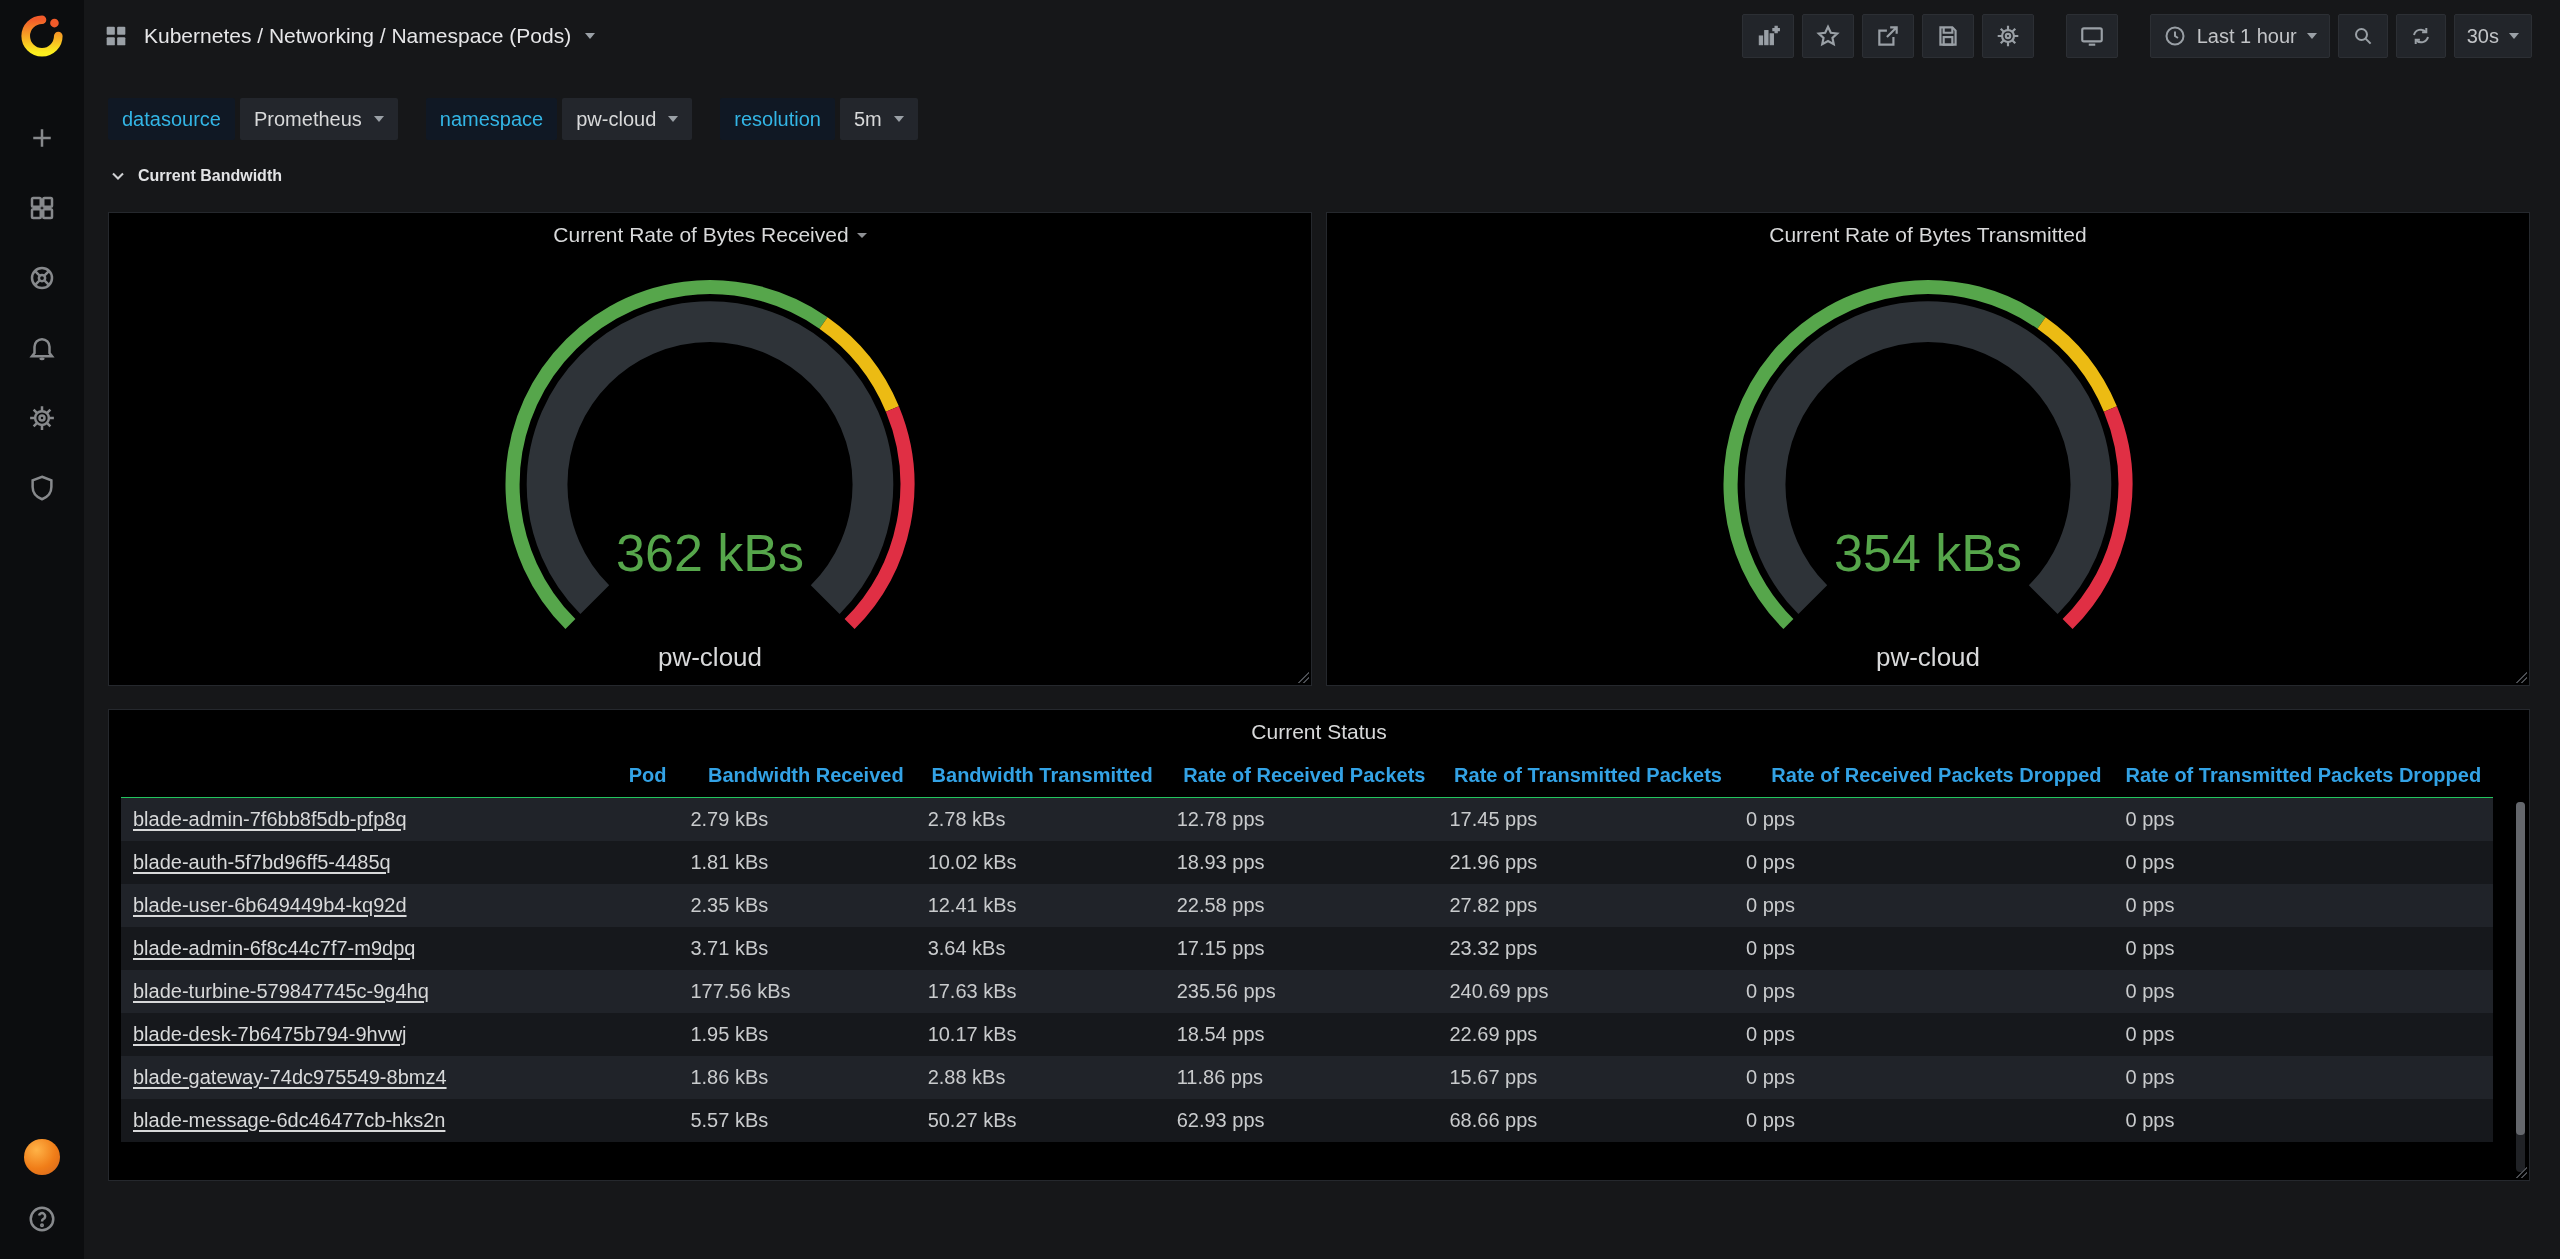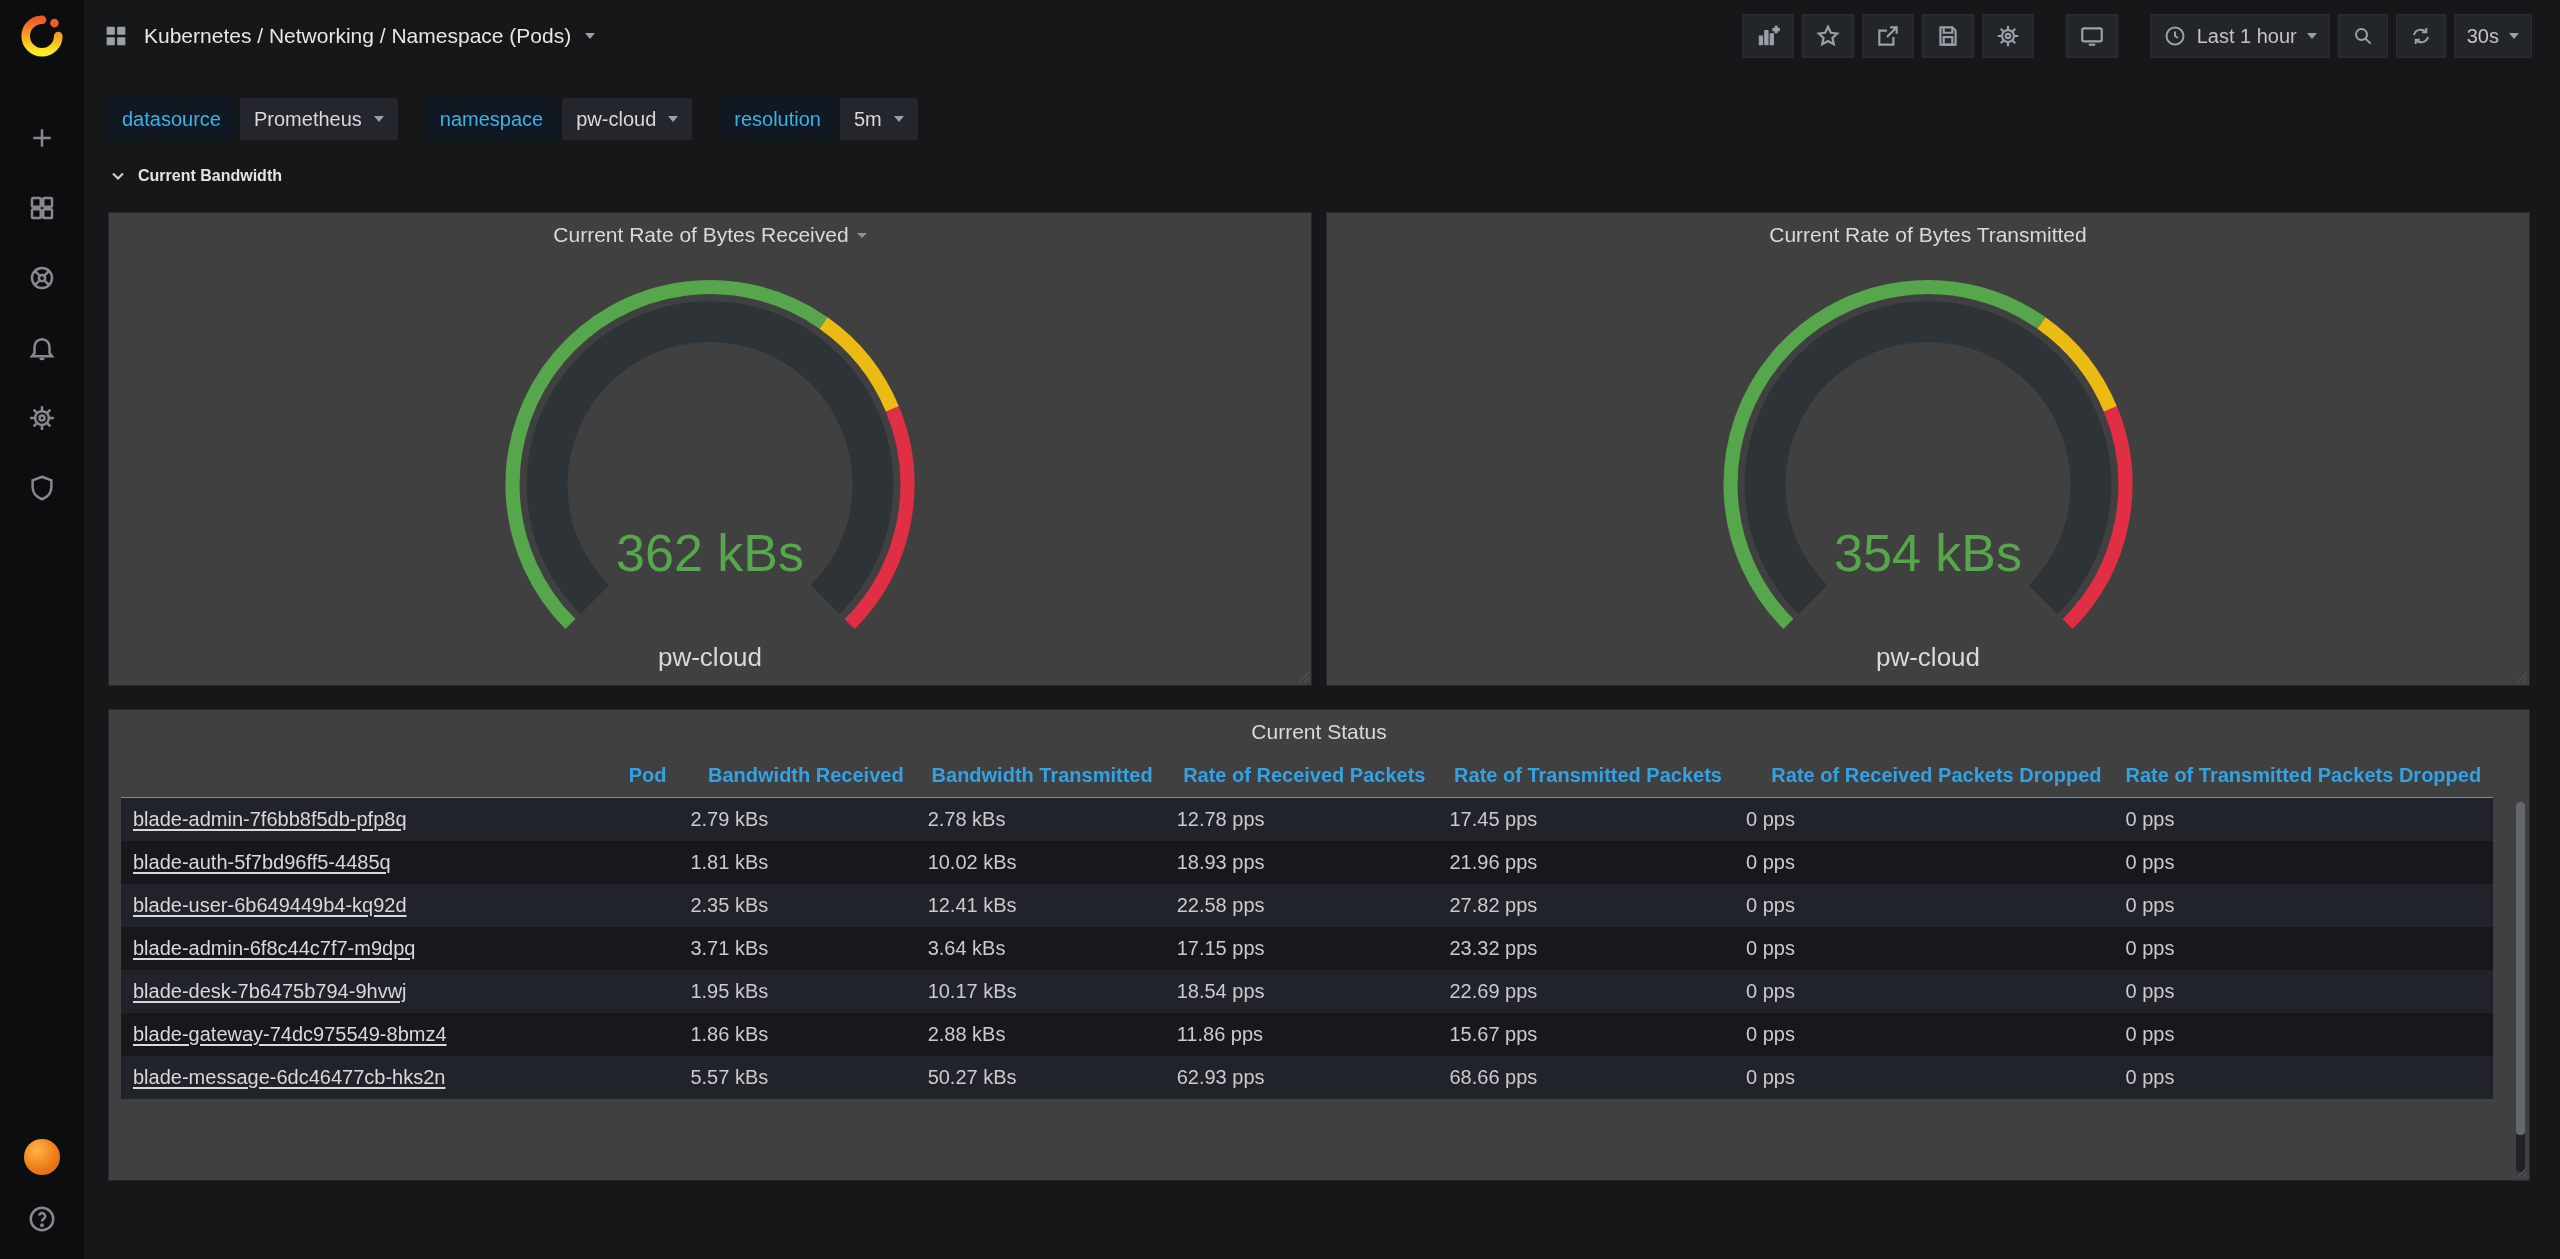--- a/index.html
+++ b/index.html
@@ -43,21 +43,21 @@
   .var-value { background:#23262c; color:#d8d9da; display:flex; align-items:center; gap:12px;
     padding:0 14px; height:42px; font-size:20px; border-radius:2px; cursor:pointer; }
 
   .section { display:flex; align-items:center; gap:10px; color:#e2e3e5;
     font-weight:700; font-size:16px; height:44px; margin-bottom:14px; cursor:pointer; }
   .section.bottom { margin-top:16px; margin-bottom:0; }
   .section svg { stroke:#cfd1d3; }
 
   .row { display:flex; gap:14px; margin-bottom:23px; }
 
-  .panel { background:#404040; border:1px solid #25282d; position:relative; overflow:hidden; }
+  .panel { background:#000000; border:1px solid #25282d; position:relative; overflow:hidden; }
   .panel::after { content:""; position:absolute; right:2px; bottom:2px; width:13px; height:13px;
     background:linear-gradient(135deg, transparent 0 55%, #4a4d52 55% 62%, transparent 62% 75%, #4a4d52 75% 82%, transparent 82%); }
   .gauge-panel { flex:1; height:474px; }
   .panel-title { position:absolute; top:10px; left:0; right:0; text-align:center;
     font-size:21px; color:#d8d9da; display:flex; justify-content:center; align-items:center; gap:8px; cursor:pointer; }
   .title-caret { width:0; height:0; border-left:5px solid transparent; border-right:5px solid transparent;
     border-top:5px solid #8e9094; }
 
   .gauge-wrap { position:relative; width:470px; margin:52px auto 0; }
   .gauge-svg { display:block; width:470px; height:392px; }
@@ -358,20 +358,29 @@
             <tr>
               <td><span class="pod-link">blade-admin-6f8c44c7f7-m9dpq</span></td>
               <td>3.71 kBs</td>
               <td>3.64 kBs</td>
               <td>17.15 pps</td>
               <td>23.32 pps</td>
               <td>0 pps</td>
               <td>0 pps</td>
             </tr>
             <tr>
+              <td><span class="pod-link">blade-turbine-579847745c-9g4hq</span></td>
+              <td>177.56 kBs</td>
+              <td>17.63 kBs</td>
+              <td>235.56 pps</td>
+              <td>240.69 pps</td>
+              <td>0 pps</td>
+              <td>0 pps</td>
+            </tr>
+            <tr>
               <td><span class="pod-link">blade-desk-7b6475b794-9hvwj</span></td>
               <td>1.95 kBs</td>
               <td>10.17 kBs</td>
               <td>18.54 pps</td>
               <td>22.69 pps</td>
               <td>0 pps</td>
               <td>0 pps</td>
             </tr>
             <tr>
               <td><span class="pod-link">blade-gateway-74dc975549-8bmz4</span></td>

